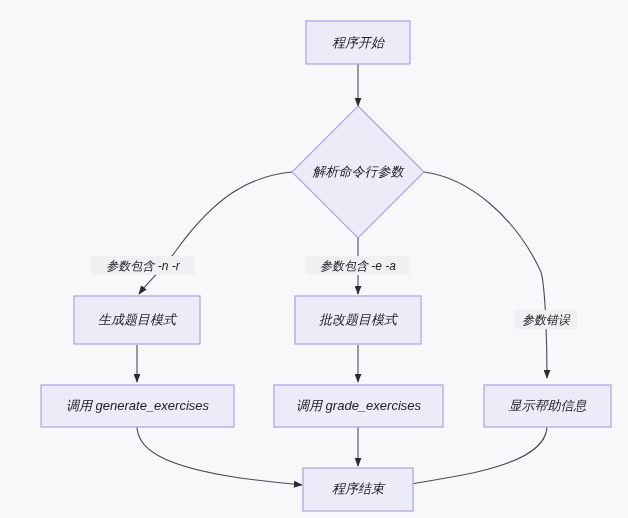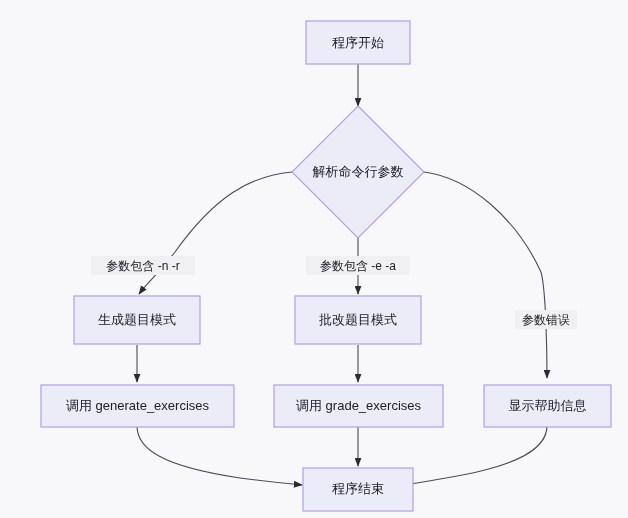--- a/index.html
+++ b/index.html
@@ -12,20 +12,21 @@
     height: 518px;
     position: relative;
     overflow: hidden;
     font-family: "Liberation Sans", "DejaVu Sans", sans-serif;
   }
   #flow-root {
     position: absolute;
     inset: 0;
     width: 628px;
     height: 518px;
+    font-style: italic;
   }
   svg.flow {
     display: block;
     width: 628px;
     height: 518px;
   }
   .node-shape {
     fill: #ececf8;
     stroke: #b0a0e8;
     stroke-width: 1.2;

